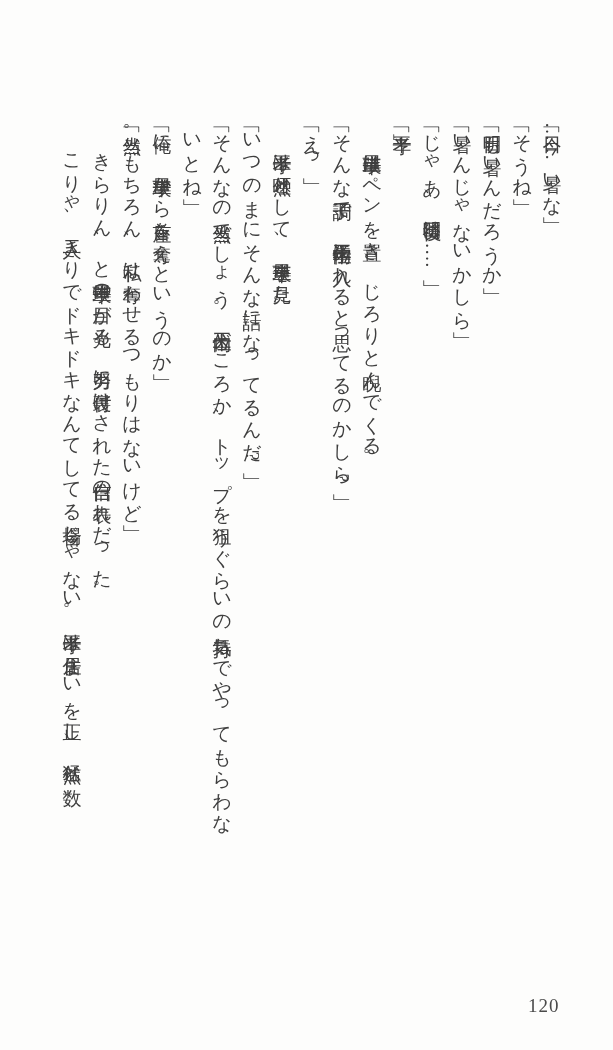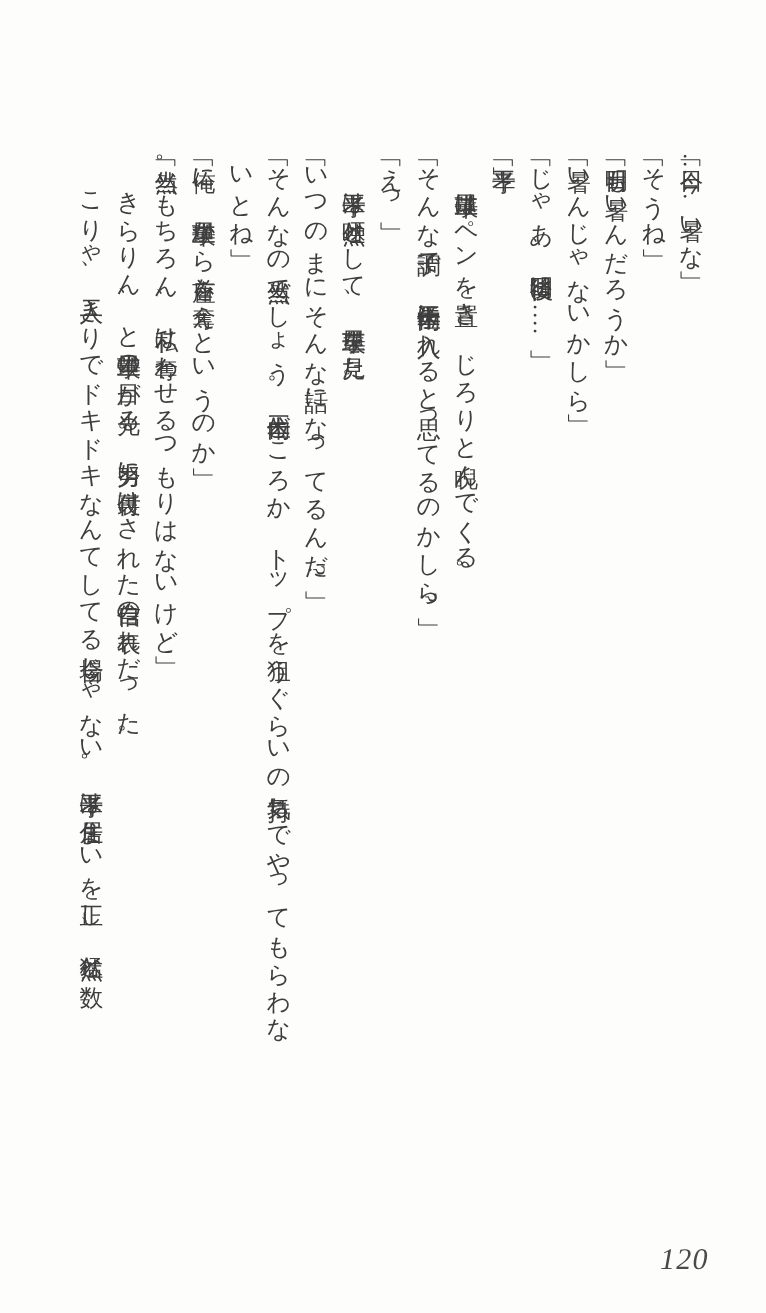--- a/index.html
+++ b/index.html
@@ -30,22 +30,21 @@
     letter-spacing: 0.3px;
     color: #3e3e3e;
   }
   .text-line {
     white-space: nowrap;
   }
   .page-number {
     position: absolute;
     left: 528px;
     top: 995px;
-    font-style: italic;
-    font-size: 24px;
+    font-size: 19px;
     letter-spacing: 1px;
     color: #4a4a4a;
   }
 </style>
 </head>
 <body>
 
 <div class="page">
   <div class="text-block">
       <div class="text-line">「今日……暑いな」</div>

